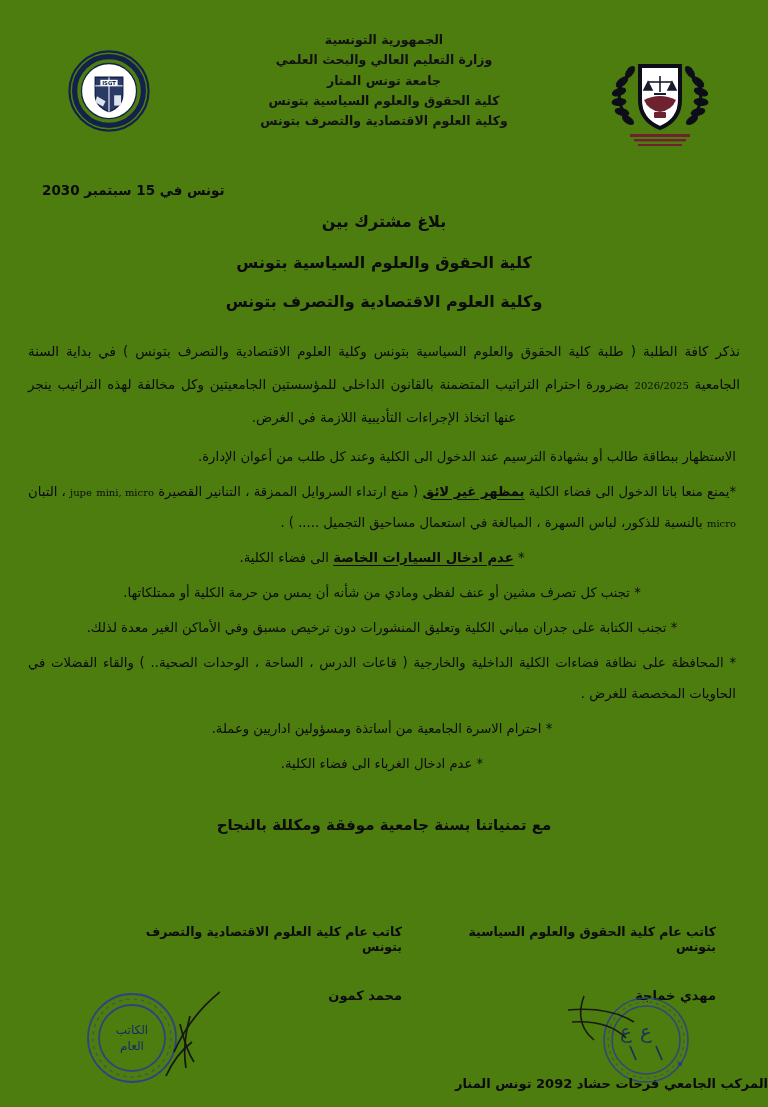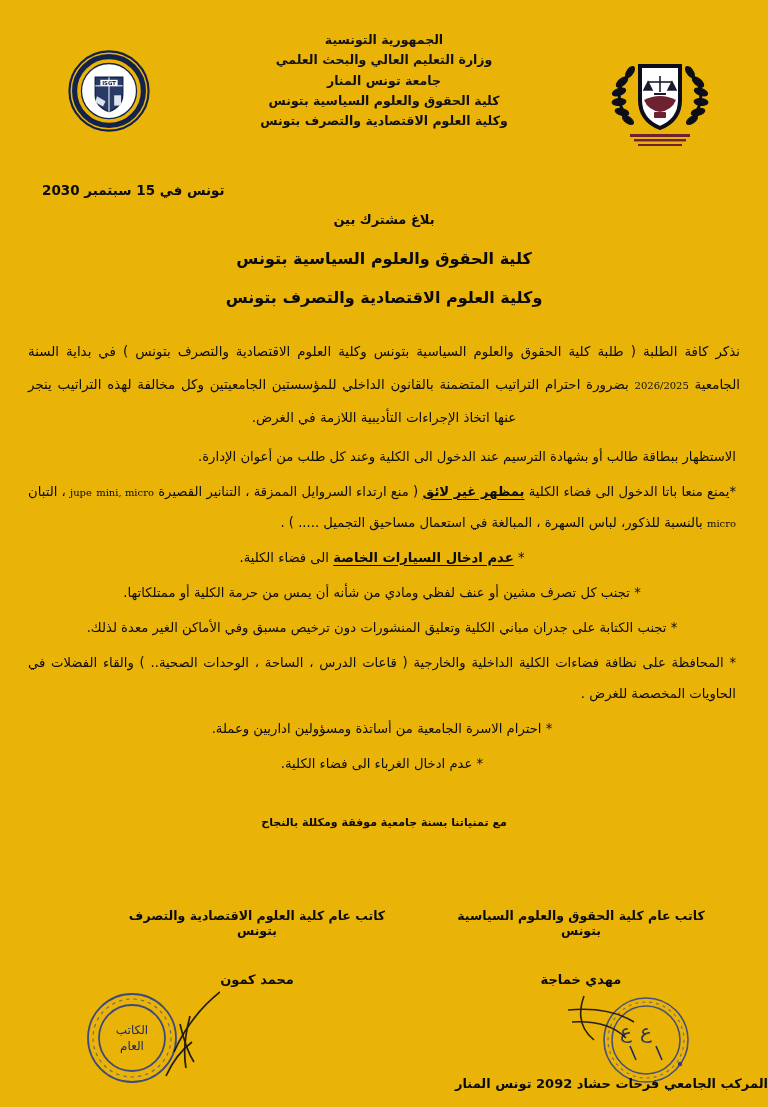--- a/index.html
+++ b/index.html
@@ -2,41 +2,41 @@
 <html lang="ar" dir="rtl"><head>
 <meta charset="utf-8">
 <title>Communiqué</title>
 <style>
   html,body{margin:0;padding:0;background:#ffffff;}
   body{
     width:768px;height:1107px;position:relative;overflow:hidden;
     font-family:"DejaVu Sans","Liberation Sans",sans-serif;
     color:#0b0b0b;
   }
-  .page{position:absolute;inset:0;background:#eab308;}
+  .page{position:absolute;inset:0;background:#4d7c0f;}
 
   
   .header{position:absolute;top:22px;left:0;right:0;height:120px;}
   .logo-left{position:absolute;left:66px;top:26px;width:86px;height:86px;}
   .logo-right{position:absolute;right:48px;top:16px;width:120px;height:112px;}
   .ministry{
     position:absolute;left:0;right:0;top:8px;text-align:center;
     font-weight:bold;font-size:12.5px;line-height:1.62;color:#111;
   }
   .ministry div{white-space:nowrap;}
 
   
   .datestamp{
     position:absolute;top:182px;right:auto;left:42px;
     font-weight:bold;font-size:13.5px;direction:rtl;
   }
 
   
   .titles{position:absolute;top:212px;left:0;right:0;text-align:center;}
-  .t1{font-weight:bold;font-size:13px;letter-spacing:.5px;margin-bottom:22px;}
+  .t1{font-weight:bold;font-size:16px;letter-spacing:.5px;margin-bottom:22px;}
   .t2{font-weight:bold;font-size:16px;margin-bottom:20px;}
   .t3{font-weight:bold;font-size:16px;}
 
   
   .body{
     position:absolute;top:336px;left:28px;right:28px;
     font-size:13.4px;line-height:2.45;text-align:justify;
     direction:rtl;
   }
   .intro{margin:0 0 6px 0;text-align:justify;text-align-last:center;}
@@ -46,26 +46,26 @@
     margin:0 4px 4px 0;line-height:2.35;font-size:13.2px;
   }
   li.c-right{text-align:right;}
   li.c-center{text-align:center;}
   li.c-just{text-align:justify;}
   .u-bold{font-weight:bold;text-decoration:underline;text-underline-offset:3px;}
   .lat{direction:ltr;unicode-bidi:isolate;font-family:"DejaVu Serif","Liberation Serif",serif;font-size:10px;}
 
   .closing{
     position:absolute;top:816px;left:0;right:0;text-align:center;
-    font-weight:bold;font-size:11px;direction:rtl;
+    font-weight:bold;font-size:15px;direction:rtl;
   }
 
   
   .sigs{position:absolute;top:908px;left:28px;right:28px;height:120px;direction:rtl;}
-  .sig{position:absolute;top:0;text-align:center;font-size:12.5px;font-weight:bold;}
+  .sig{position:absolute;top:16px;text-align:right;font-size:12.5px;font-weight:bold;}
   .sig-right{right:24px;width:270px;}
   .sig-left{left:84px;width:290px;}
   .sig .name{margin-top:34px;font-size:13px;font-weight:bold;}
 
   .stamp{position:absolute;width:150px;height:120px;}
   .stamp-left{left:70px;top:980px;}
   .stamp-right{right:50px;top:980px;}
 
   .footer{
     position:absolute;bottom:16px;left:0;right:0;

